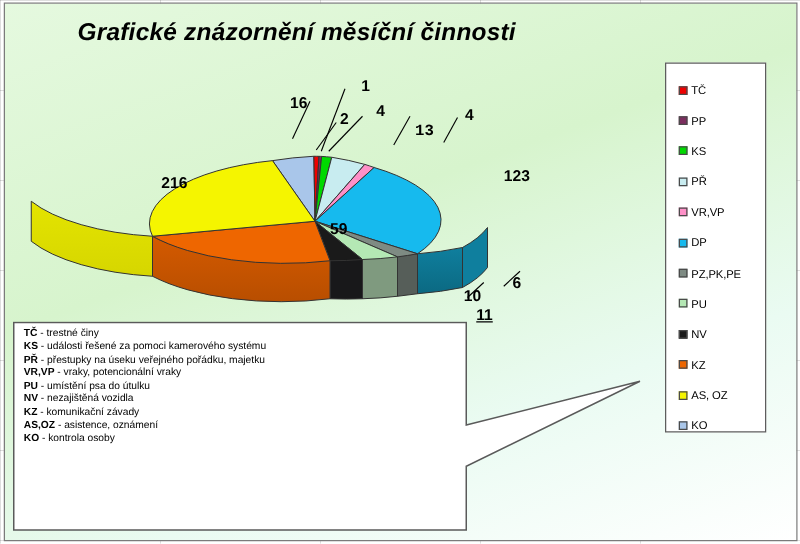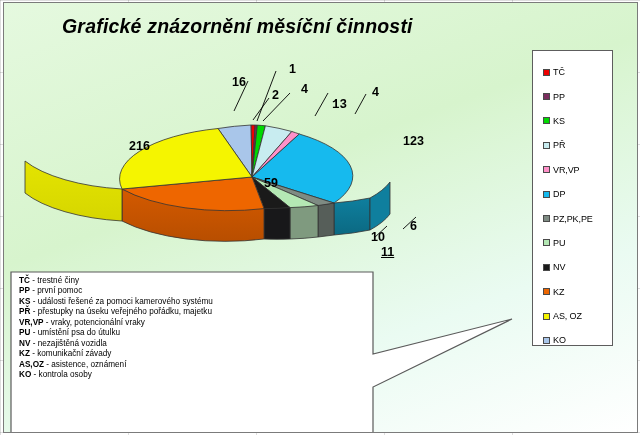--- a/index.html
+++ b/index.html
@@ -56,21 +56,21 @@
   }
   .legend-item{
     display:flex;align-items:center;height:24.4px;gap:3px;
   }
   .swatch{
     width:7px;height:7px;border:1px solid #4a4a4a;box-sizing:border-box;flex:0 0 auto;
   }
   .legend-label{font-size:9px;color:#000;white-space:nowrap;letter-spacing:-.1px;}
 
   
-  .callout{position:absolute;left:6px;top:268px;width:504px;height:136px;}
+  .callout{position:absolute;left:6px;top:254px;width:504px;height:136px;}
   .callout svg{position:absolute;left:0;top:0;}
   .desc-list{
     position:absolute;left:9px;top:5px;width:330px;
   }
   .desc-line{
     font-size:8.2px;color:#000;line-height:10.45px;white-space:nowrap;
   }
   .desc-line b{font-weight:bold;}
 </style>
 </head>
@@ -215,21 +215,20 @@
           <span class="legend-label">KO</span>
         </div>
       </div>
 
     <div class="callout">
       <svg width="504" height="168" viewBox="0 0 504 168">
         <path d="M 1 1 L 363 1 L 363 83 L 502 48 L 363 116 L 363 167 L 1 167 Z" fill="#ffffff" stroke="#5a5a5a" stroke-width="1.2"></path>
       </svg>
       <div class="desc-list">
           <div class="desc-line"><b>TČ</b><span> - trestné činy</span></div>
-          <div class="desc-line"><b>PP</b><span> - první pomoc</span></div>
           <div class="desc-line"><b>KS</b><span> - události řešené za pomoci kamerového systému</span></div>
           <div class="desc-line"><b>PŘ</b><span> - přestupky na úseku veřejného pořádku, majetku</span></div>
           <div class="desc-line"><b>VR,VP</b><span> - vraky, potencionální vraky</span></div>
           <div class="desc-line"><b>PU</b><span> - umístění psa do útulku</span></div>
           <div class="desc-line"><b>NV</b><span> - nezajištěná vozidla</span></div>
           <div class="desc-line"><b>KZ</b><span> - komunikační závady</span></div>
           <div class="desc-line"><b>AS,OZ</b><span> - asistence, oznámení</span></div>
           <div class="desc-line"><b>KO</b><span> - kontrola osoby</span></div>
         </div>
     </div>

